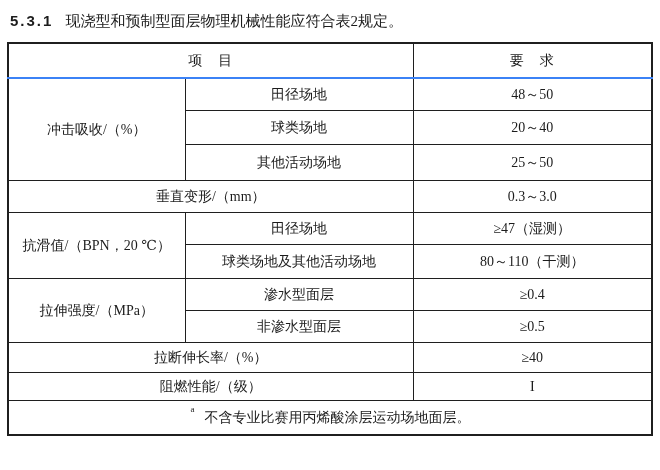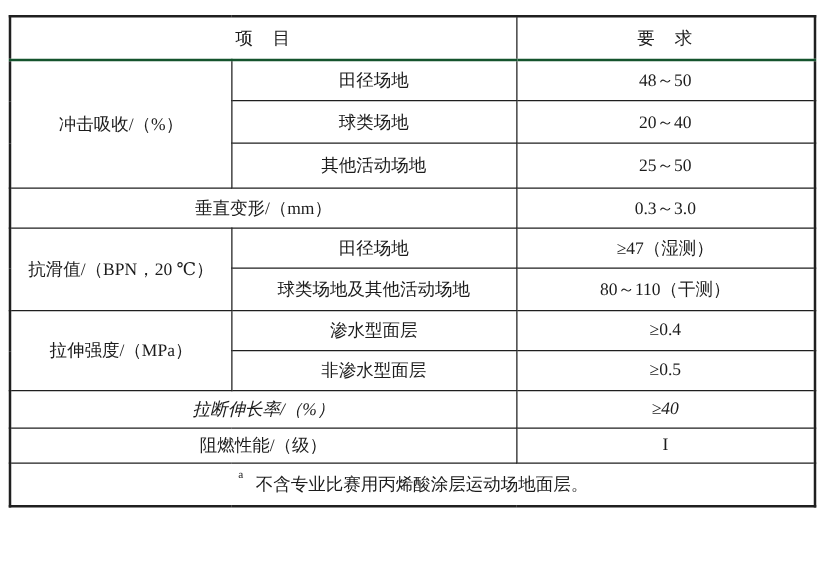--- a/index.html
+++ b/index.html
@@ -45,41 +45,44 @@
     font-size: 14px;
   }
   table.req-table td {
     border: 1px solid #1f1f1f;
     text-align: center;
     vertical-align: middle;
     padding: 0;
     overflow: hidden;
   }
   tr.head-row td {
-    border-bottom: 2px solid #14532d;
+    border-bottom: 2px solid #3b82f6;
     height: 33px;
     letter-spacing: 1px;
   }
   tr.r-h32 td { height: 31px; }
   tr.r-h34 td { height: 33px; }
   tr.r-h36 td { height: 35px; }
-  tr.r-h30 td { height: 29px; font-style: italic; }
+  tr.r-h30 td { height: 29px; }
   tr.r-h28 td { height: 27px; margin-left: 19px; }
   td.fn-cell {
     text-align: left;
     padding-left: 26px;
     height: 33px;
   }
   td.fn-cell sup.small-sup { margin-right: 10px; }
 </style>
 </head>
 <body>
 
 <div>
 
+  <p class="clause">
+    <span class="clause-num">5.3.1</span><span>现浇型和预制型面层物理机械性能应符合表2规定。</span>
+  </p>
 
 
   <table class="req-table">
     <colgroup>
       <col style="width:177px">
       <col style="width:228px">
       <col style="width:239px">
     </colgroup>
 
     <tbody>

